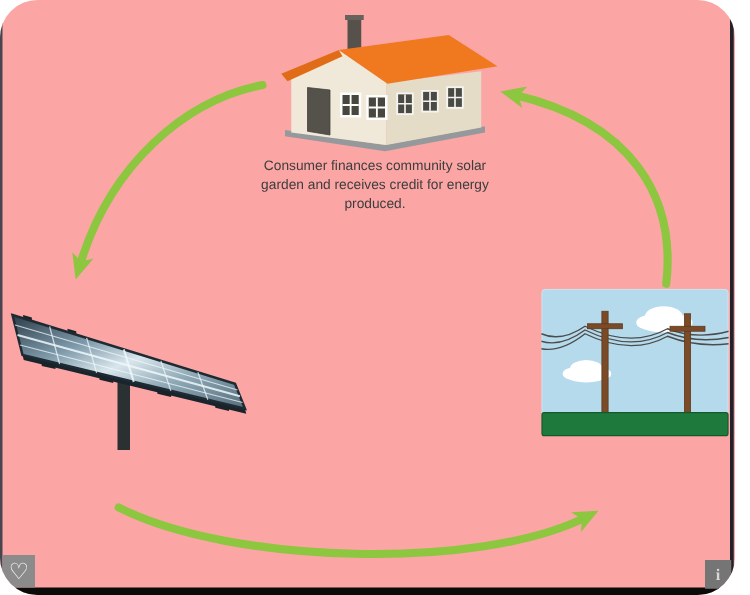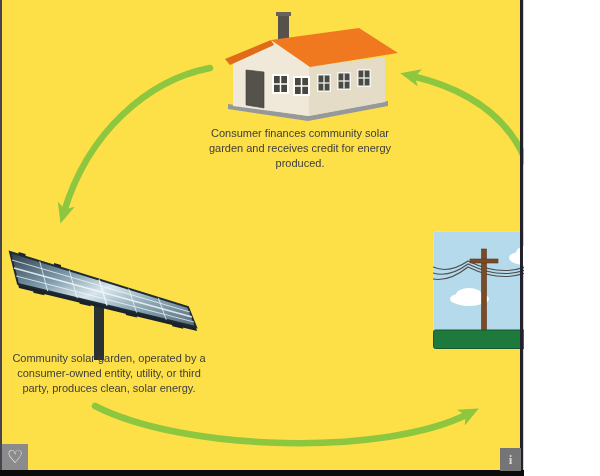--- a/index.html
+++ b/index.html
@@ -1,18 +1,18 @@
 <!DOCTYPE html>
 <html><head>
 <meta charset="utf-8">
 <style>
   html,body { margin:0; padding:0; background:#ffffff; }
   .stage {
-    position:relative; width:524px; height:476px; background:#fde047;
-    overflow:hidden; font-family:"Liberation Sans", sans-serif;
+    position:relative; width:588px; height:476px; background:#fca5a5;
+    overflow:hidden; font-family:"Liberation Sans", sans-serif;border-radius:30px;
   }
   .edge-left  { position:absolute; left:0; top:0; bottom:0; width:2px; background:#47464f; }
   .edge-right { position:absolute; right:1px; top:0; bottom:0; width:3px; background:#23222c; }
   .bottom-bar { position:absolute; left:0; right:0; bottom:0; height:6px; background:#0b0b0b; }
 
   .caption {
     position:absolute; color:#3d3d3d; font-size:11px; line-height:15px;
     text-align:center; white-space:pre-line;
   }
   .caption-consumer { left:165px; top:126px; width:270px; }
@@ -148,23 +148,20 @@
       <rect x="37" y="28" width="28" height="4"></rect>
       <rect x="114.5" y="20" width="5" height="82"></rect>
       <rect x="103" y="30" width="28" height="4"></rect>
     </g>
     <rect x="0.5" y="99" width="149" height="18.5" rx="2" fill="#1e7a3c" stroke="#14592c" stroke-width="1"></rect>
   </svg>
 
   <div class="caption caption-consumer">Consumer finances community solar
 garden and receives credit for energy
 produced.</div>
-  <div class="caption caption-solar">Community solar garden, operated by a
-consumer-owned entity, utility, or third
-party, produces clean, solar energy.</div>
 
   <div class="edge-left"></div>
   <div class="edge-right"></div>
   <div class="bottom-bar"></div>
 
   <button class="fav-btn">
     <span>♡</span>
   </button>
   <button class="info-btn">
     <span>i</span>

